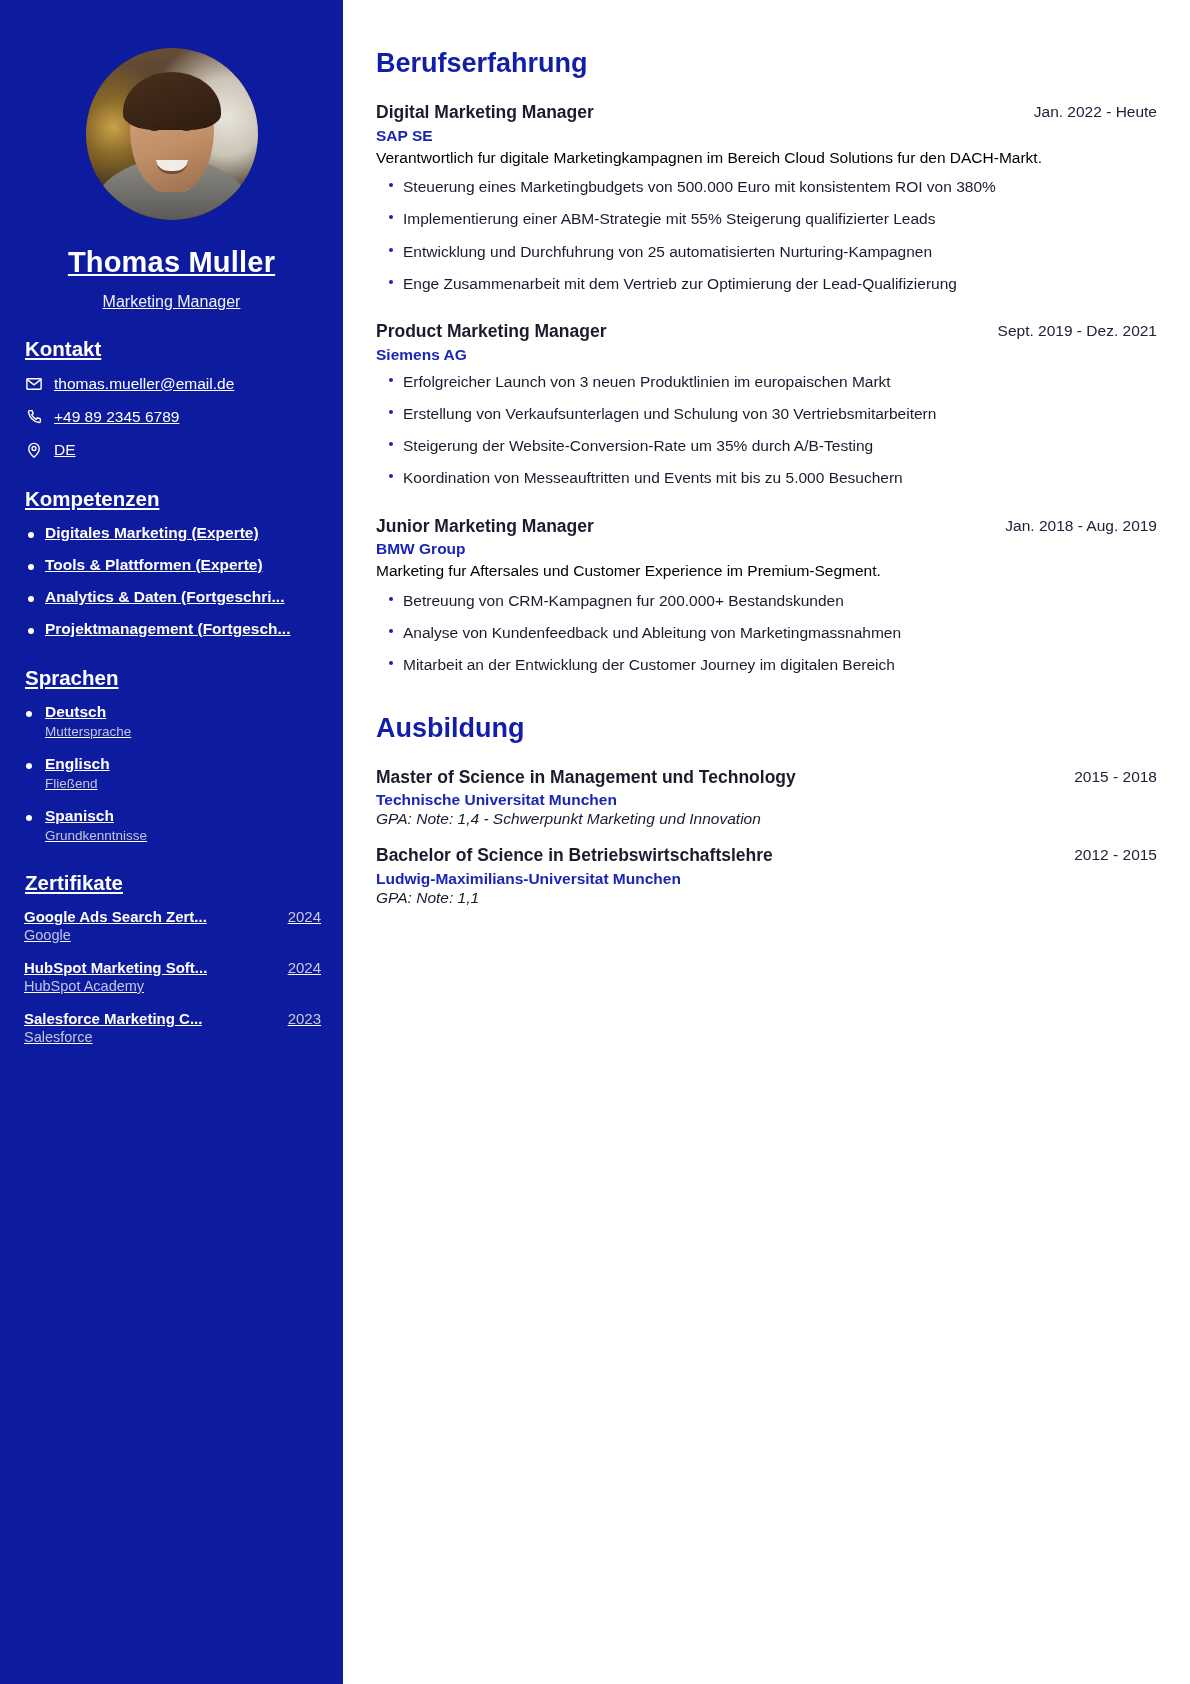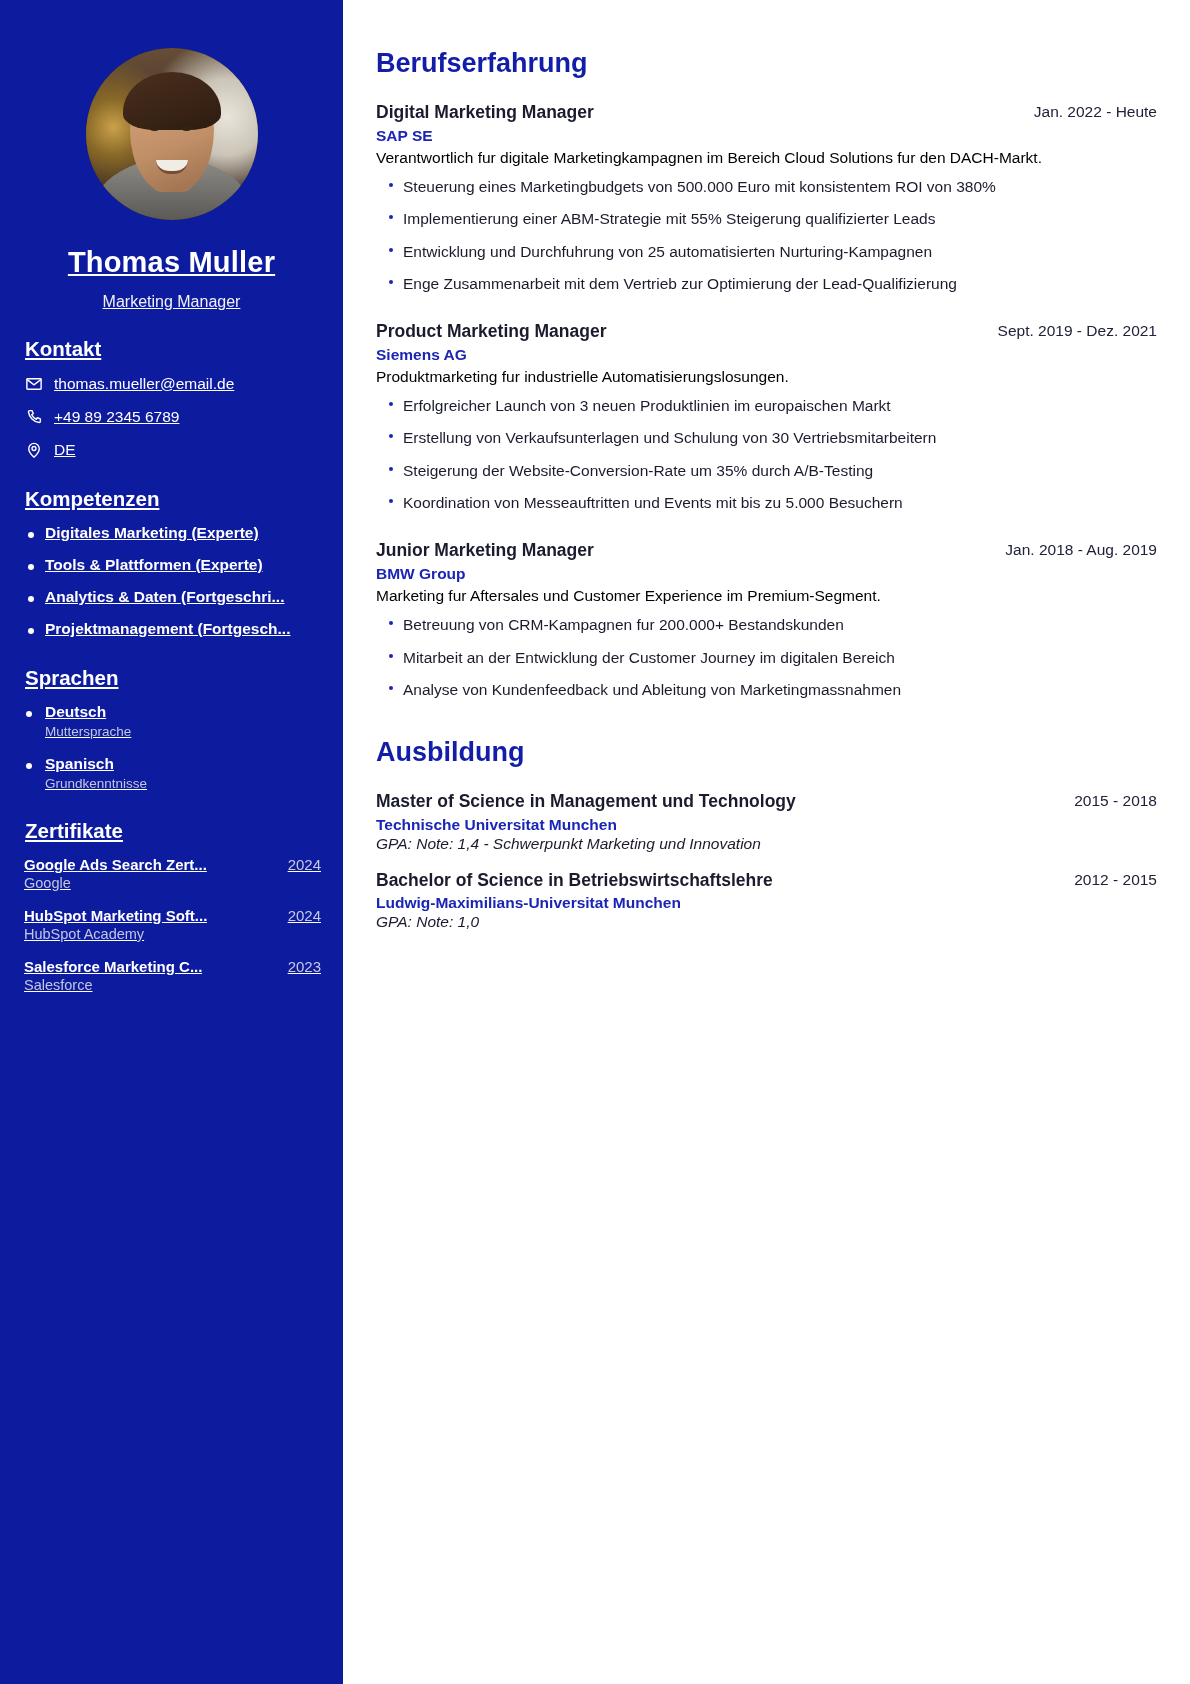--- a/index.html
+++ b/index.html
@@ -322,20 +322,24 @@
       <li>Projektmanagement (Fortgesch...</li>
     </ul>
 
     <h2 class="side-heading tight">Sprachen</h2>
     <div>
       <div class="lang-item">
         <div class="lang-name">Deutsch</div>
         <div class="lang-level">Muttersprache</div>
       </div>
       <div class="lang-item">
+        <div class="lang-name">Englisch</div>
+        <div class="lang-level">Fließend</div>
+      </div>
+      <div class="lang-item">
         <div class="lang-name">Spanisch</div>
         <div class="lang-level">Grundkenntnisse</div>
       </div>
     </div>
 
     <h2 class="side-heading tight">Zertifikate</h2>
     <div>
       <div class="cert-item">
         <div class="cert-top">
           <span class="cert-title">Google Ads Search Zert...</span>
@@ -379,58 +383,57 @@
         <li>Enge Zusammenarbeit mit dem Vertrieb zur Optimierung der Lead-Qualifizierung</li>
       </ul>
     </div>
 
     <div class="entry">
       <div class="entry-head">
         <div class="entry-title">Product Marketing Manager</div>
         <div class="entry-date">Sept. 2019 - Dez. 2021</div>
       </div>
       <div class="entry-org">Siemens AG</div>
-      <div class="entry-desc">Produktmarketing fur industrielle Automatisierungslosungen.</div>
       <ul class="achievements">
         <li>Erfolgreicher Launch von 3 neuen Produktlinien im europaischen Markt</li>
         <li>Erstellung von Verkaufsunterlagen und Schulung von 30 Vertriebsmitarbeitern</li>
         <li>Steigerung der Website-Conversion-Rate um 35% durch A/B-Testing</li>
         <li>Koordination von Messeauftritten und Events mit bis zu 5.000 Besuchern</li>
       </ul>
     </div>
 
     <div class="entry last">
       <div class="entry-head">
         <div class="entry-title">Junior Marketing Manager</div>
         <div class="entry-date">Jan. 2018 - Aug. 2019</div>
       </div>
       <div class="entry-org">BMW Group</div>
       <div class="entry-desc">Marketing fur Aftersales und Customer Experience im Premium-Segment.</div>
       <ul class="achievements">
         <li>Betreuung von CRM-Kampagnen fur 200.000+ Bestandskunden</li>
+        <li>Analyse von Kundenfeedback und Ableitung von Marketingmassnahmen</li>
         <li>Mitarbeit an der Entwicklung der Customer Journey im digitalen Bereich</li>
-        <li>Analyse von Kundenfeedback und Ableitung von Marketingmassnahmen</li>
       </ul>
     </div>
 
     <h2 class="section-title second">Ausbildung</h2>
 
     <div class="edu-entry">
       <div class="entry-head">
         <div class="entry-title">Master of Science in Management und Technology</div>
         <div class="entry-date">2015 - 2018</div>
       </div>
       <div class="entry-org">Technische Universitat Munchen</div>
       <div class="edu-gpa">GPA: Note: 1,4 - Schwerpunkt Marketing und Innovation</div>
     </div>
 
     <div class="edu-entry last">
       <div class="entry-head">
         <div class="entry-title">Bachelor of Science in Betriebswirtschaftslehre</div>
         <div class="entry-date">2012 - 2015</div>
       </div>
       <div class="entry-org">Ludwig-Maximilians-Universitat Munchen</div>
-      <div class="edu-gpa">GPA: Note: 1,0</div>
+      <div class="edu-gpa">GPA: Note: 1,1</div>
     </div>
 
   </main>
 
 </div>
 
 </body></html>

